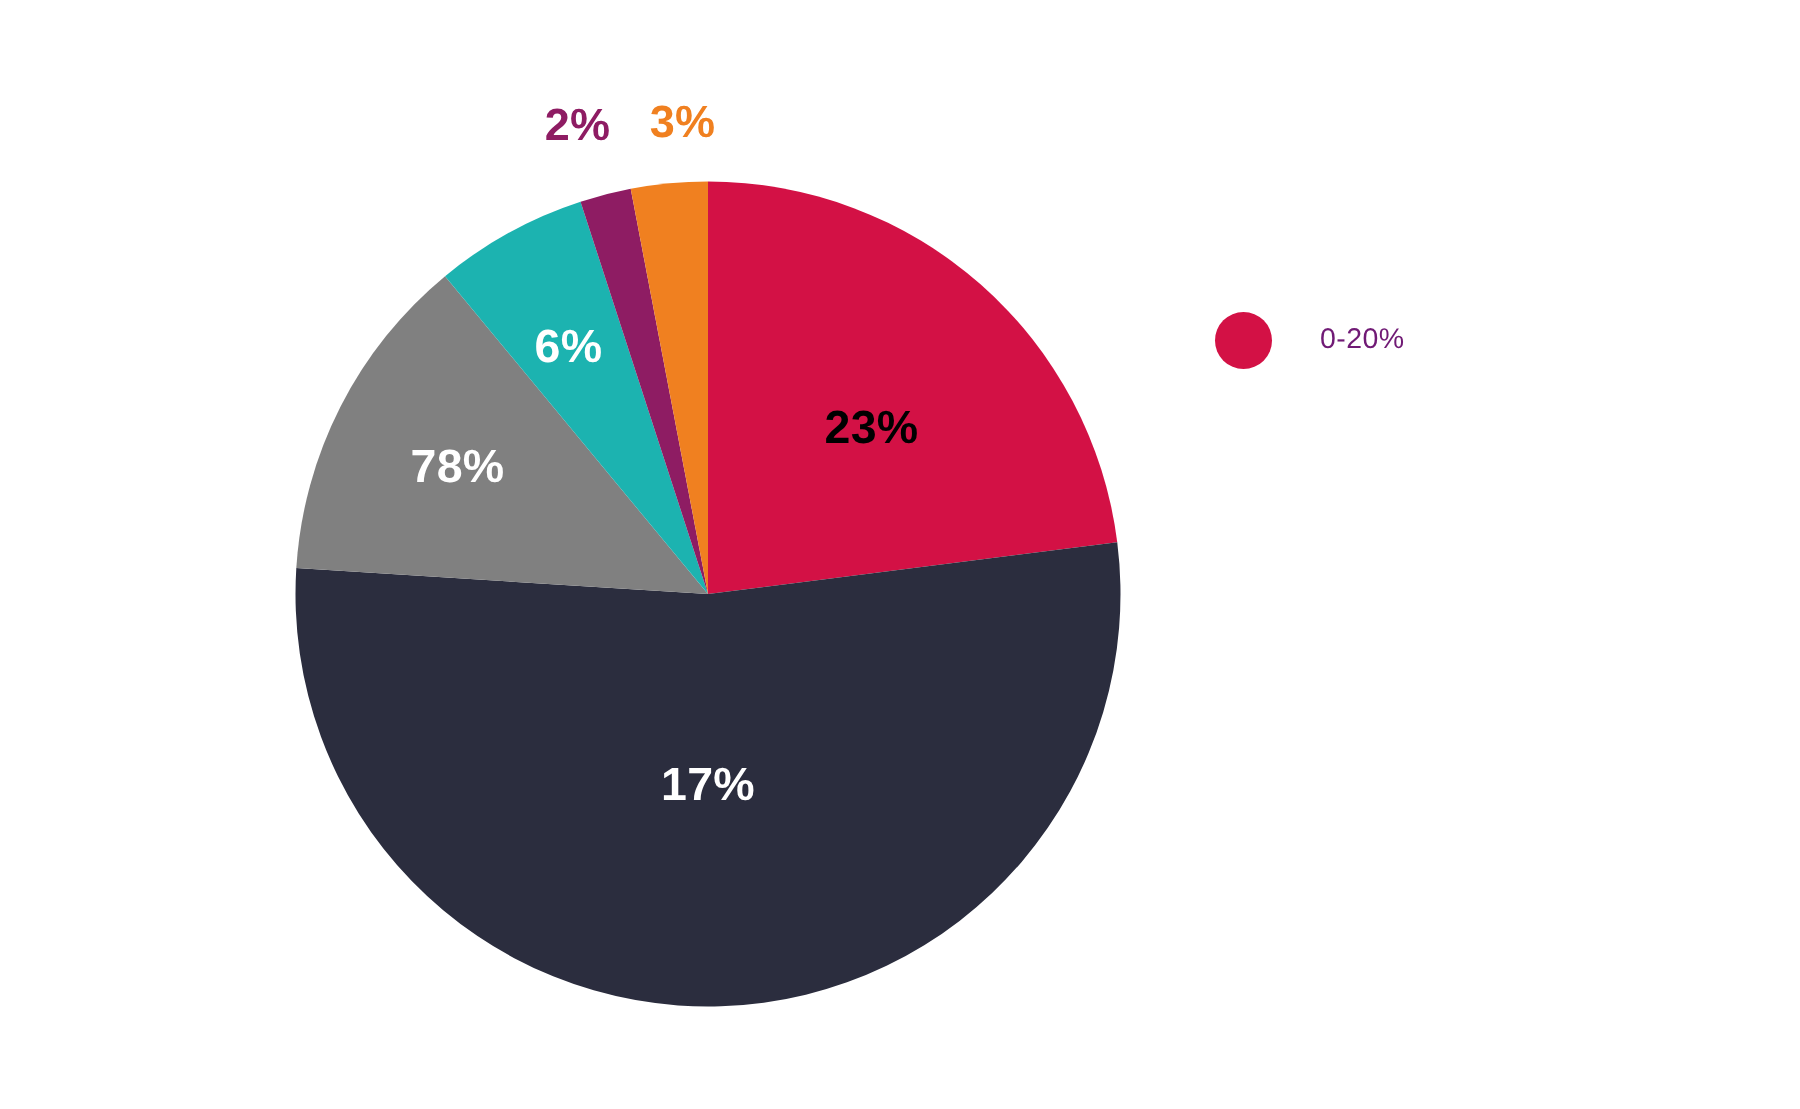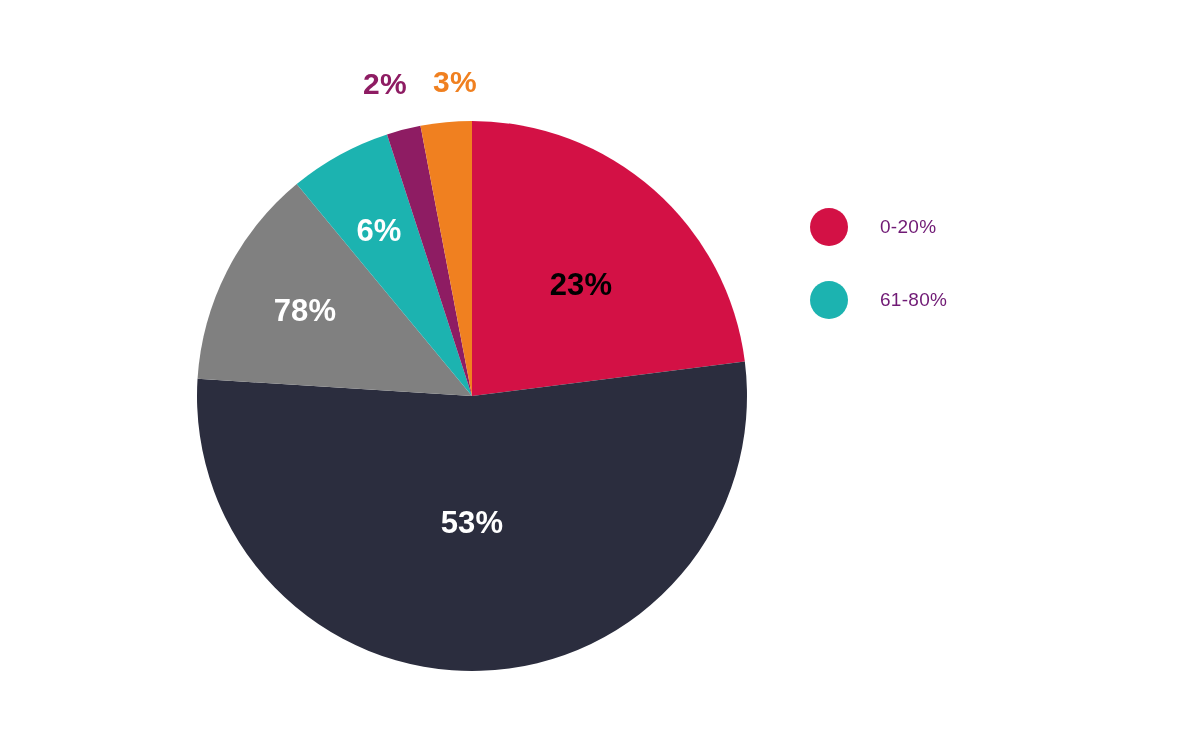--- a/index.html
+++ b/index.html
@@ -86,31 +86,27 @@
         <path d="M 472 396 L 744.83 361.53 A 275 275 0 1 1 197.54 378.73 Z" fill="#2B2D3E"></path>
         <path d="M 472 396 L 197.54 378.73 A 275 275 0 0 1 296.71 184.11 Z" fill="#808080"></path>
         <path d="M 472 396 L 296.71 184.11 A 275 275 0 0 1 387.02 134.46 Z" fill="#1CB3B0"></path>
         <path d="M 472 396 L 387.02 134.46 A 275 275 0 0 1 420.47 125.87 Z" fill="#8E1C63"></path>
         <path d="M 472 396 L 420.47 125.87 A 275 275 0 0 1 472.00 121.00 Z" fill="#F08020"></path>
       </g>
   </svg>
 
   <div id="value-labels">
       <div class="slice-label" style="left: 581px; top: 285px; color: #000000;">23%</div>
-      <div class="slice-label" style="left: 472px; top: 523px; color: rgb(255, 255, 255);">53%</div>
+      <div class="slice-label" style="left: 472px; top: 523px; color: rgb(255, 255, 255);">17%</div>
       <div class="slice-label" style="left: 305px; top: 311px; color: rgb(255, 255, 255);">78%</div>
       <div class="slice-label" style="left: 379px; top: 231px; color: rgb(255, 255, 255);">6%</div>
       <div class="slice-label-outside" style="left: 385px; top: 84px; color: rgb(142, 28, 99);">2%</div>
       <div class="slice-label-outside" style="left: 455px; top: 82px; color: rgb(240, 128, 32);">3%</div>
     </div>
 
   <div id="legend">
       <div class="legend-item">
         <span class="legend-swatch" style="background: rgb(211, 17, 69);"></span>
         <span class="legend-label">0-20%</span>
       </div>
-      <div class="legend-item">
-        <span class="legend-swatch" style="background: rgb(28, 179, 176);"></span>
-        <span class="legend-label">61-80%</span>
-      </div>
     </div>
 
 </div>
 
 </body></html>

